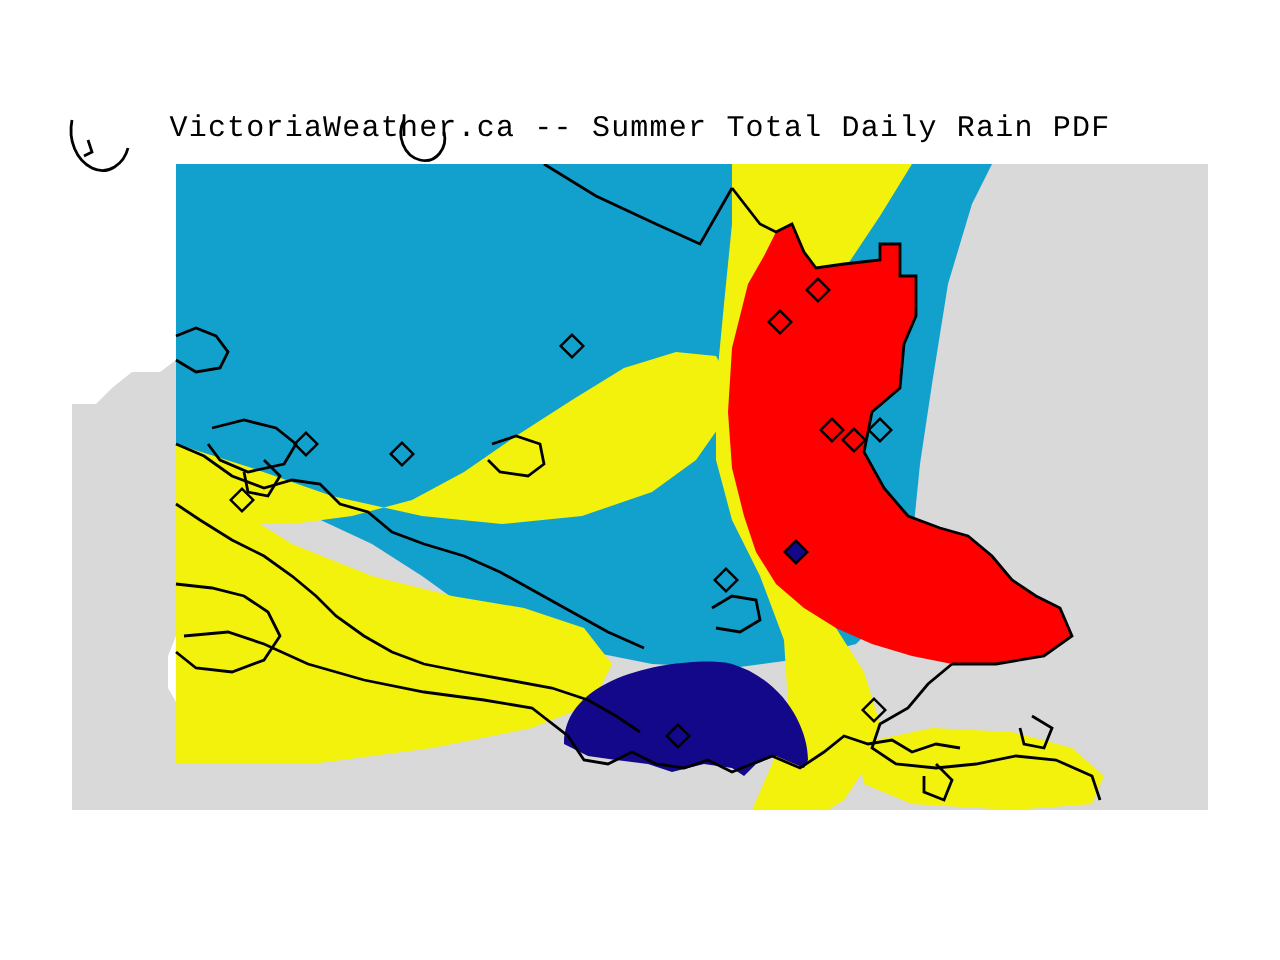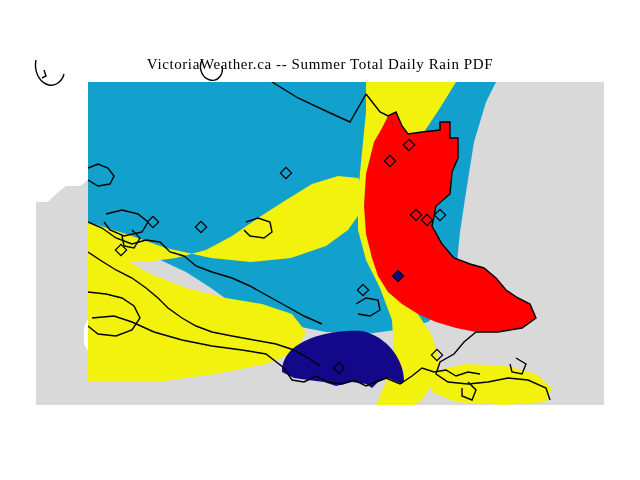--- a/index.html
+++ b/index.html
@@ -14,21 +14,21 @@
     background: #ffffff;
     overflow: hidden;
     font-family: "DejaVu Sans", sans-serif;
   }
   #map-title {
     position: absolute;
     left: 0;
     top: 56px;
     width: 640px;
     text-align: center;
-    font-family: Liberation Serif, serif;
+    font-family: Liberation Mono, monospace;
     font-size: 15px;
     letter-spacing: 0.6px;
     color: #000000;
     white-space: pre;
   }
   #map-panel {
     position: absolute;
     left: 36px;
     top: 82px;
     width: 568px;

